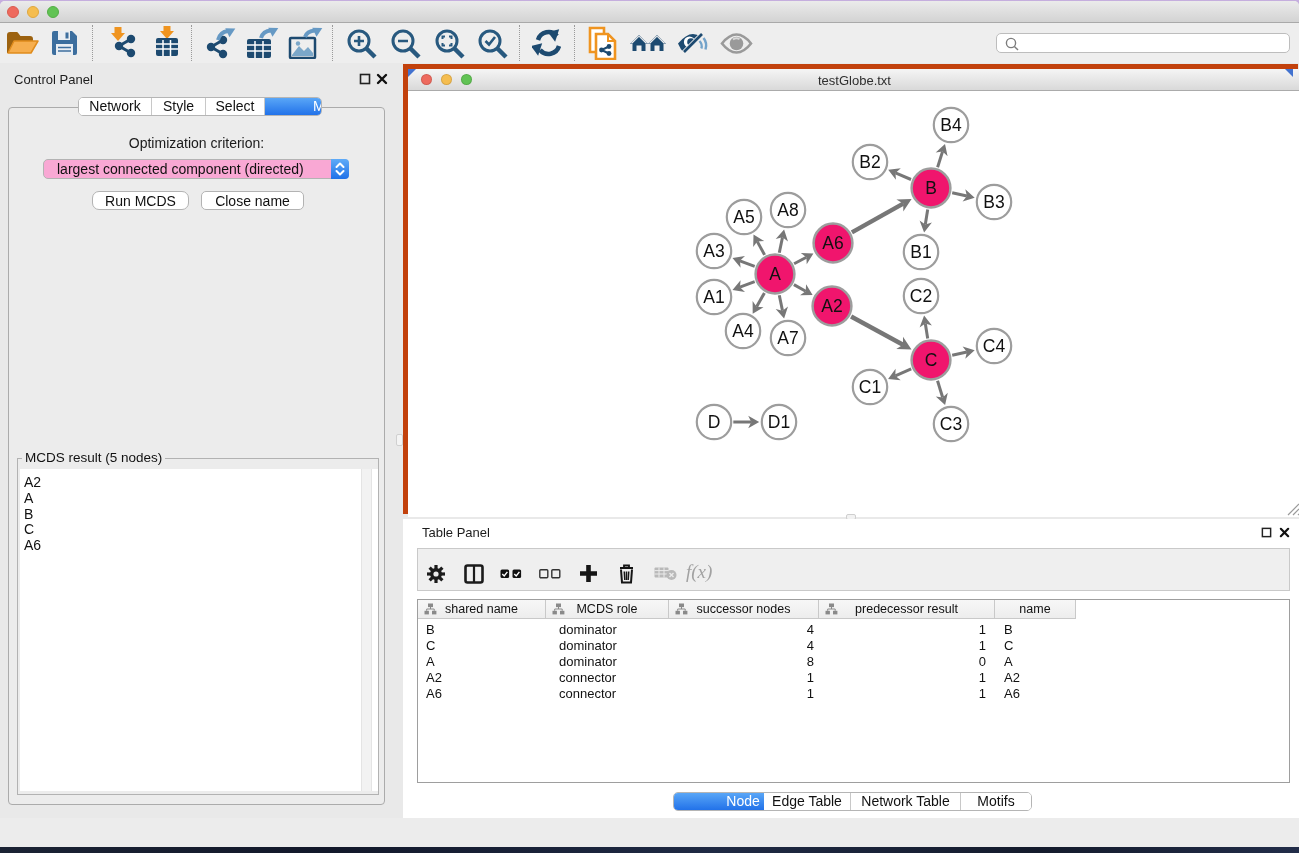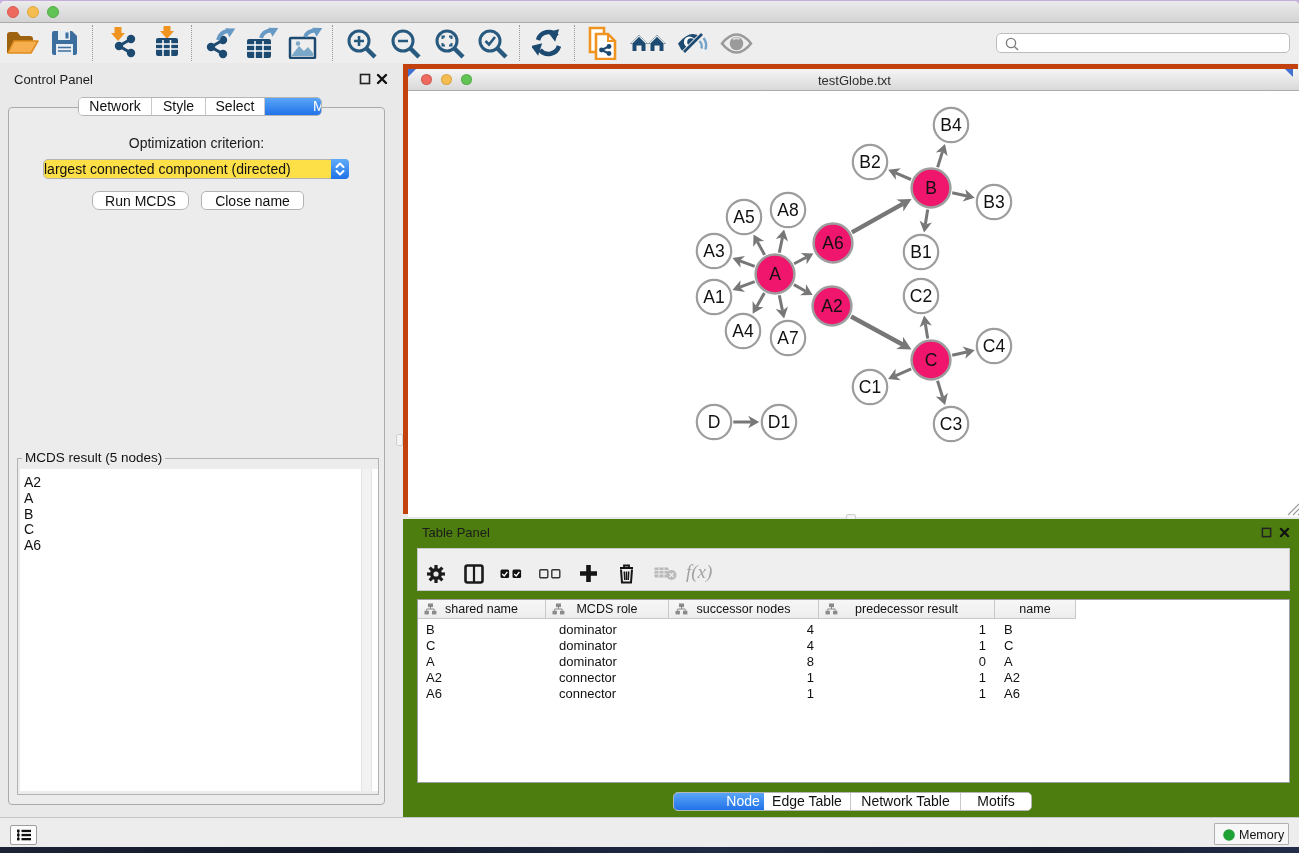--- a/index.html
+++ b/index.html
@@ -17,40 +17,40 @@
 #main { position:absolute; left:0; top:62px; width:1299px; height:755px; background:#e9e9e9; }
 
 #cp-title { position:absolute; left:14px; top:9px; font-size:13px; color:#1c1c1c; }
 #cp-box { position:absolute; left:8px; top:44px; width:377px; height:698px; border:1px solid #ababab; border-radius:4px; background:#ececec; }
 .tabs { position:absolute; display:flex; height:19px; border:1px solid #b5b5b5; border-radius:5px; background:#fff; overflow:hidden; }
 .tab { font-size:14px; color:#111; text-align:center; line-height:17px; border-right:1px solid #c8c8c8; background:#fff; }
 .tab:last-child { border-right:none; }
 .tab.sel { background:linear-gradient(#59a6f7,#2272e9); color:#fff; border-right:none;padding-left:48px; }
 #cp-tabs { left:78px; top:34px; }
 #opt-label { position:absolute; left:8px; top:72px; width:377px; text-align:center; font-size:14px; color:#1a1a1a; }
-#dropdown { position:absolute; left:43px; top:96px; width:306px; height:20px; background:#fde047; border:1px solid #b3b3b3; border-radius:5px; font-size:14px; color:#111; text-align:left; line-height:19px; padding-left:0; }
+#dropdown { position:absolute; left:43px; top:96px; width:306px; height:20px; background:#f9a8d4; border:1px solid #b3b3b3; border-radius:5px; font-size:14px; color:#111; text-align:left; line-height:19px; padding-left:13px; }
 #dd-step { position:absolute; left:331px; top:96px; width:18px; height:20px; background:linear-gradient(#5fabf8,#2071e8); border-radius:0 4px 4px 0; }
 .btn { position:absolute; height:19px; background:#fff; border:1px solid #b3b3b3; border-radius:5px; font-size:14px; color:#111; text-align:center; line-height:18px; }
 #fieldset { position:absolute; left:17px; top:395px; width:362px; height:337px; border:1px solid #b2b2b2; }
 #fs-legend { position:absolute; left:4px; top:-9px; background:#ececec; padding:0 3px; font-size:13.5px; color:#111; }
 #fs-list { position:absolute; left:2px; top:10px; width:358px; height:322px; background:#fff; font-size:14px; color:#111; line-height:15.8px; padding:6px 0 0 4px; }
 #fs-scroll { position:absolute; right:6px; top:10px; width:11px; height:322px; background:#f2f2f2; border-left:1px solid #e4e4e4; border-right:1px solid #e4e4e4; }
 
 #statusbar { position:absolute; left:0; top:816px; width:1299px; height:29px; background:#ededed; border-top:1px solid #c6c6c6; }
 #sbtn { position:absolute; left:10px; top:7px; width:27px; height:20px; background:#fdfdfd; border:1px solid #9e9e9e; border-radius:2px; }
 #membtn { position:absolute; left:1214px; top:5px; width:75px; height:22px; background:#f7f7f7; border:1px solid #b0b0b0; border-radius:1px; font-size:12.5px; color:#111; }
 
 #netwin { position:absolute; left:403px; top:1px; width:895px; height:450px; border:5px solid #c2410c; background:#fff; }
 #net-titlebar { position:absolute; left:0; top:0; width:893px; height:22px; background:linear-gradient(#f5f5f5,#d9d9d9); border-bottom:1px solid #ababab; }
 #net-title { position:absolute; top:4px; width:100%; text-align:center; font-size:13px; color:#2e2e2e; }
 .tl2 { position:absolute; top:5px; width:11px; height:11px; border-radius:50%; box-shadow:inset 0 0 0 1px rgba(0,0,0,0.12); }
 #corner-tri { position:absolute; left:0; top:0; width:0; height:0; border-left:8px solid #4272cf; border-bottom:8px solid transparent; }
 #canvas { position:absolute; left:0; top:22px; width:893px; height:426px; background:#fff; }
 
-#tablepanel { position:absolute; left:403px; top:456px; width:896px; height:299px; background:#4d7c0f; }
+#tablepanel { position:absolute; left:403px; top:456px; width:896px; height:299px; background:#ffffff; }
 #tp-title { position:absolute; left:19px; top:6px; font-size:13px; color:#1c1c1c; }
 #tp-toolbar { position:absolute; left:14px; top:29px; width:873px; height:43px; border:1px solid #c9c9c9; background:#efefef; }
 #tp-table { position:absolute; left:14px; top:80px; width:873px; height:184px; border:1px solid #9e9e9e; background:#fff; }
 #tp-header { position:absolute; left:0px; top:0px; width:657px; height:19px; background:linear-gradient(#f7f7f7,#ededed); border-bottom:1px solid #c9c9c9; }
 .hcell { position:absolute; top:0; height:19px; border-right:1px solid #c9c9c9; font-size:12.5px; color:#111; text-align:center; line-height:19px; }
 .hicon { position:absolute; left:6px; top:3px; }
 .trow { position:absolute; width:657px; height:16px; font-size:13px; color:#111; }
 .tc { position:absolute; top:1px; white-space:nowrap; }
 #tp-tabs { left:270px; top:273px; }
 </style>
@@ -454,30 +454,13 @@
           </div>
       </div>
       <div class="tabs" id="tp-tabs">
         <div class="tab sel" style="width:90px">Node Table</div>
         <div class="tab" style="width:87px">Edge Table</div>
         <div class="tab" style="width:110px">Network Table</div>
         <div class="tab" style="width:70px">Motifs</div>
       </div>
     </div>
   </div>
-  <div id="statusbar">
-    <div id="sbtn"><svg width="25" height="18" viewBox="0 0 25 18">
-          <rect x="6" y="3.6" width="2.6" height="2.6" fill="#111"></rect>
-          <rect x="6" y="7.7" width="2.6" height="2.6" fill="#111"></rect>
-          <rect x="6" y="11.8" width="2.6" height="2.6" fill="#111"></rect>
-          <line x1="7.3" y1="5" x2="7.3" y2="13.5" stroke="#111" stroke-width="1"></line>
-          <rect x="10.5" y="3.8" width="9.5" height="2.3" fill="#111"></rect>
-          <rect x="10.5" y="7.9" width="9.5" height="2.3" fill="#111"></rect>
-          <rect x="10.5" y="12" width="9.5" height="2.3" fill="#111"></rect>
-        </svg></div>
-    <div id="membtn">
-        <svg width="12" height="12" style="position:absolute;left:8px;top:5px" viewBox="0 0 12 12">
-          <circle cx="6" cy="6" r="5.8" fill="#1fa135"></circle>
-        </svg>
-        <span style="position:absolute;left:24px;top:4px">Memory</span>
-      </div>
-  </div>
 </div>
 
 </body></html>

